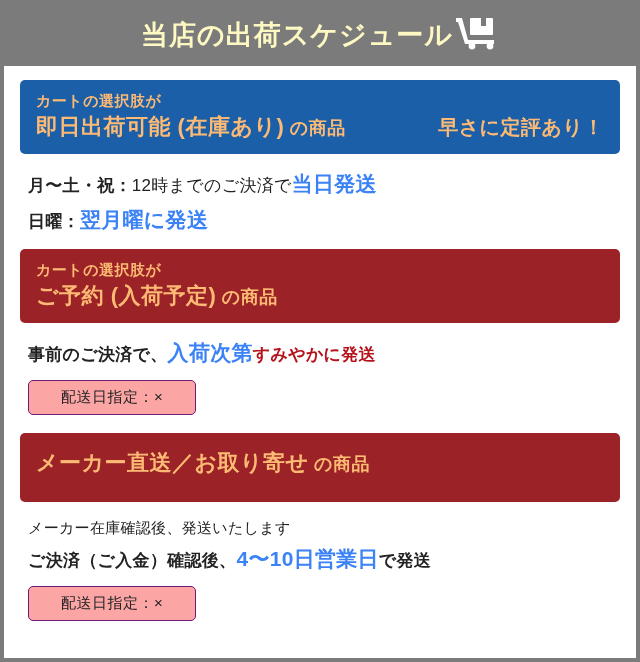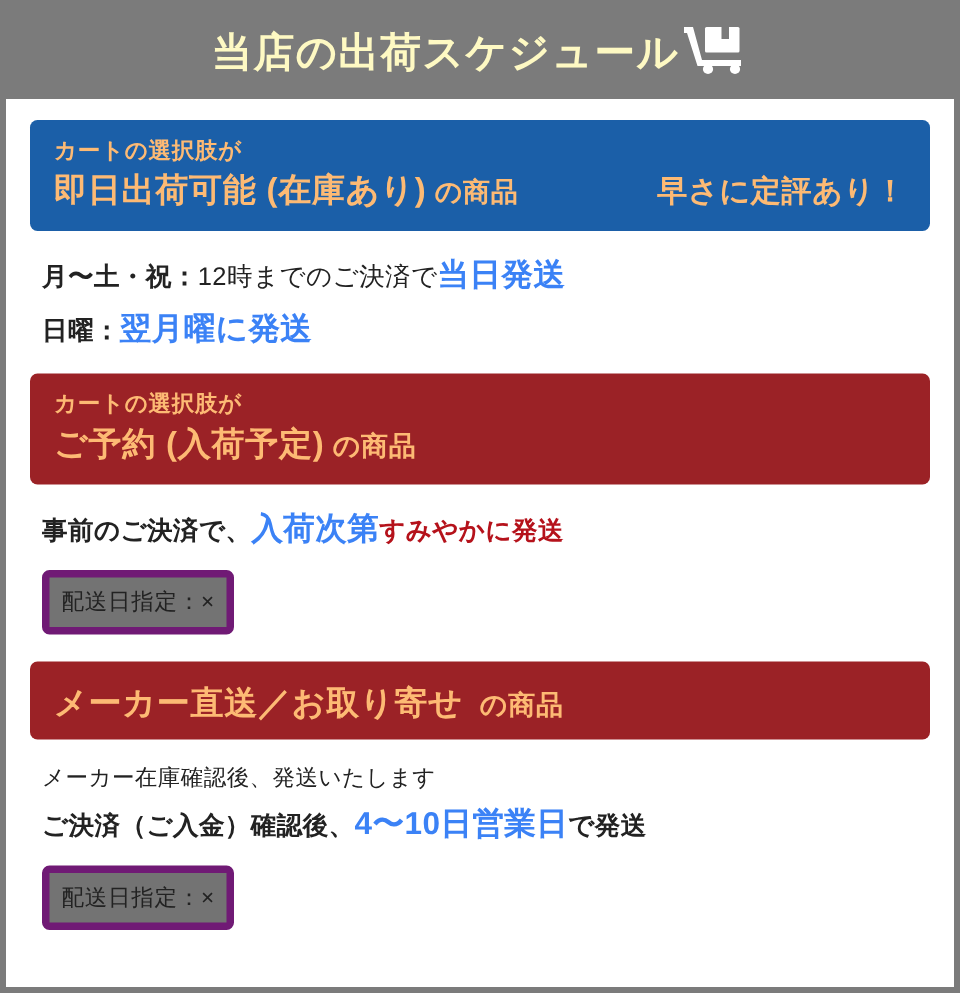--- a/index.html
+++ b/index.html
@@ -72,22 +72,21 @@
   }
   .band-note {
     position: absolute;
     right: 16px;
     bottom: 13px;
     font-size: 20px;
     font-weight: bold;
     letter-spacing: 0.5px;
   }
   .band.single {
-    padding: 14px 16px 8px 16px;
-    font-family: Liberation Mono, monospace;
+    padding: 14px 16px 25px 16px;
   }
   .lines {
     padding: 14px 8px 6px 8px;
   }
   .line {
     font-size: 17px;
     color: #222222;
     line-height: 1.55;
     margin-bottom: 4px;
     letter-spacing: 0.3px;
@@ -102,28 +101,28 @@
     color: #b5121b;
     font-weight: bold;
     font-size: 17px;
   }
   .line.small {
     font-size: 15px;
     font-weight: normal;
   }
   .tag {
     display: inline-block;
-    border: 5px solid #701a75;
+    border: 1px solid #701a75;
     border-radius: 5px;
-    padding: 7px 8px;
+    padding: 7px 32px;
     font-size: 15px;
     color: #222222;
     margin-top: 6px;
     letter-spacing: 0.5px;
-    background: #737373;
+    background: #fca5a5;
   }
   .sect { margin-bottom: 2px; }
   .sect-gap { height: 10px; }
 </style>
 </head>
 <body>
 
 <div class="page">
 
   <div class="header">

